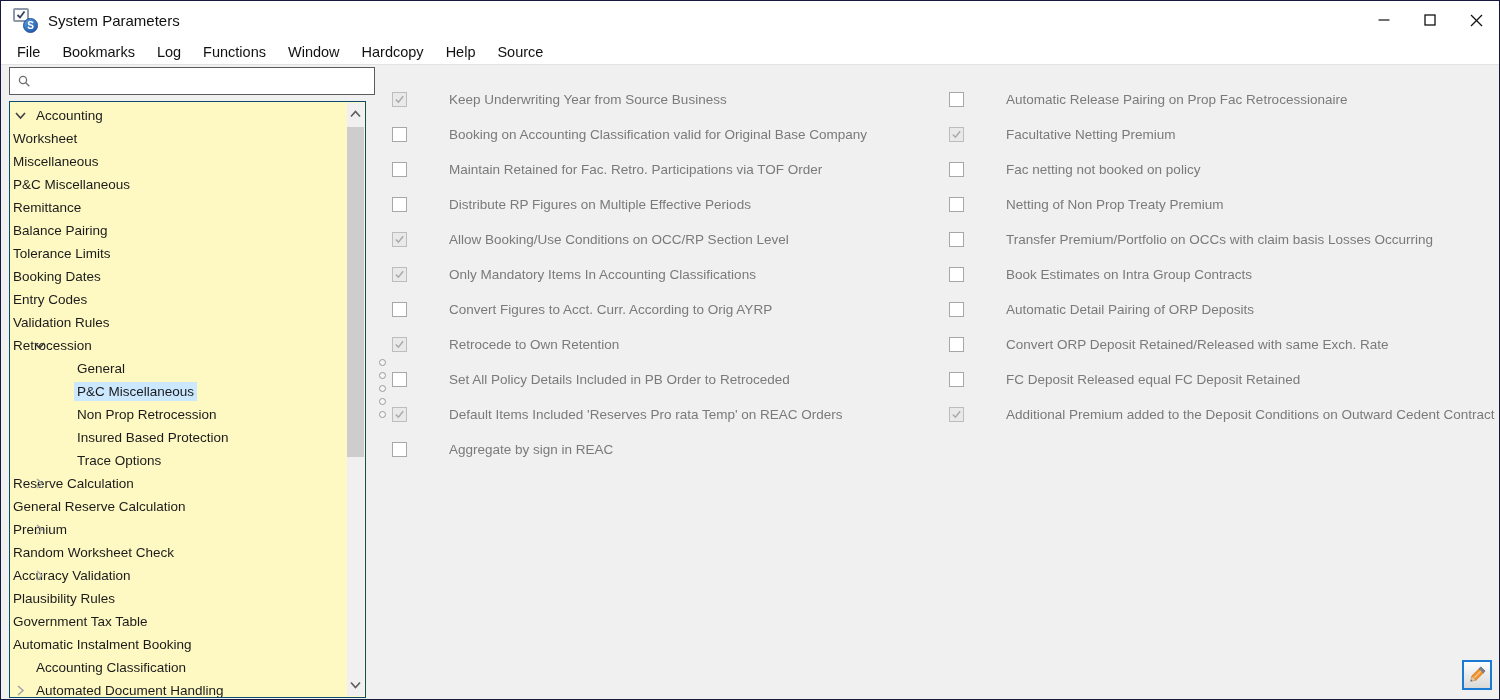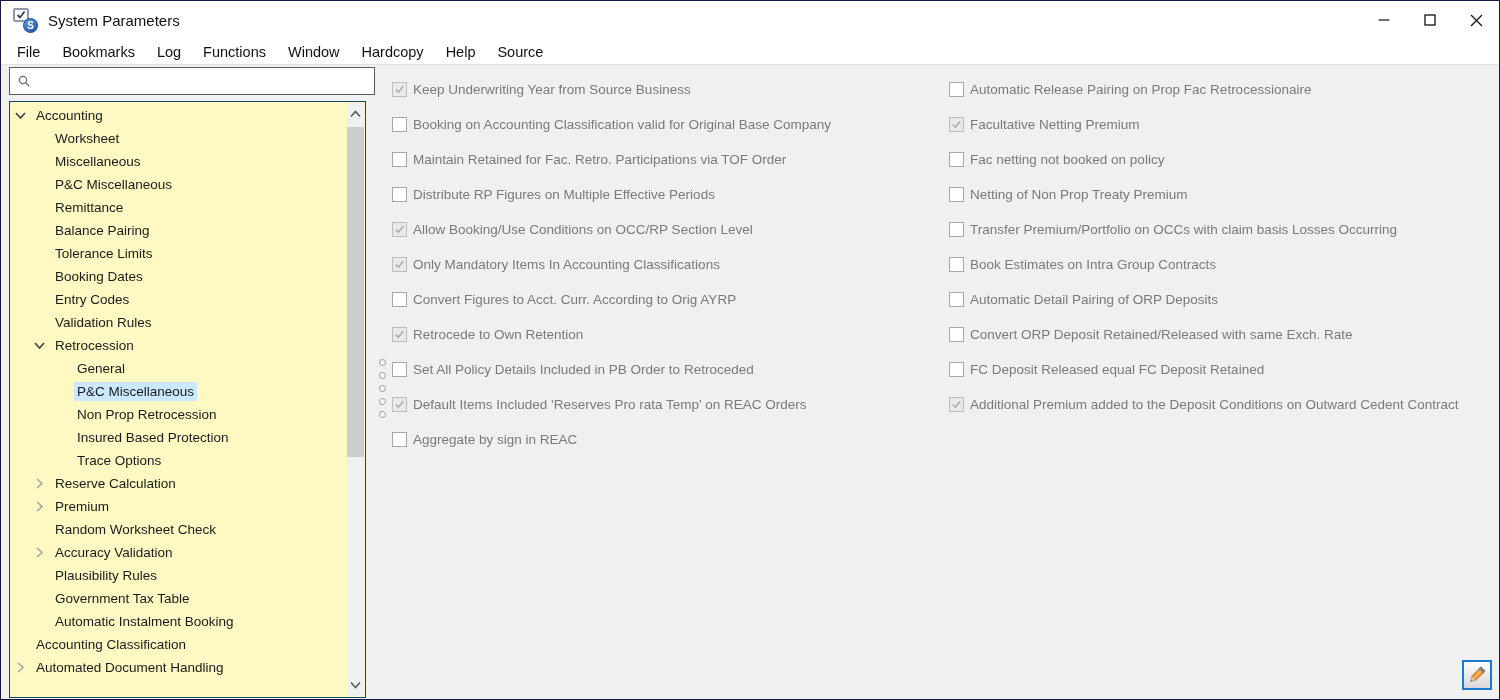--- a/index.html
+++ b/index.html
@@ -29,38 +29,38 @@
   .searchbox{position:absolute;left:8px;top:2px;width:366px;height:28px;background:#fff;border:1px solid #5c5c5c;display:flex;align-items:center;}
   .searchbox svg{margin-left:8px;flex:0 0 auto;}
   .searchbox input{border:none;outline:none;flex:1;height:100%;margin-left:6px;font-size:13px;font-family:inherit;background:transparent;}
   
   .treepanel{position:absolute;left:8px;top:36px;width:357px;height:597px;background:#fef9c3;border:1px solid #0c4a6e;overflow:hidden;}
   .tree{position:absolute;left:0;top:2px;right:18px;}
   .tree-row{position:relative;height:23px;display:flex;align-items:center;font-size:13.5px;color:#1b1b1b;}
   .chev{position:absolute;left:4px;top:5px;width:13px;height:13px;}
   .lvl1 .chev{left:23px;}
   .lvl0 .tree-label{margin-left:23px;}
-  .lvl1 .tree-label{margin-left:42px;}
+  .lvl1 .tree-label{}
   .lvl2 .tree-label{margin-left:64px;}
   .tree-label{padding:2px 3px;white-space:nowrap;}
   .tree-label.selected{background:#cbe8ff;}
   
   .vscroll{position:absolute;top:1px;right:1px;bottom:1px;width:17px;background:#f0f0f0;}
   .scroll-btn{position:absolute;left:0;width:17px;height:22px;background:#f0f0f0;display:flex;align-items:center;justify-content:center;}
   .scroll-btn.up{top:0;}
   .scroll-btn.down{bottom:0;}
   .scroll-thumb{position:absolute;left:0;top:24px;width:17px;height:330px;background:#cdcdcd;}
   
   .splitter{position:absolute;left:377px;top:294px;width:8px;display:flex;flex-direction:column;gap:6px;align-items:center;}
   .grip-dot{width:7px;height:7px;border-radius:50%;border:1px solid #9a9a9a;background:#f6f6f6;}
   
   .cb-col{position:absolute;top:7px;display:flex;flex-direction:column;}
   .cb-col.left{left:391px;width:545px;}
   .cb-col.right{left:948px;width:545px;}
-  .cb-row{height:35px;display:flex;align-items:center;}
+  .cb-row{height:35px;display:flex;align-items:flex-end;gap:36px;}
   .cb{width:15px;height:15px;border:1px solid #a7a7a7;background:#fff;flex:0 0 auto;display:flex;align-items:center;justify-content:center;}
   .cb.checked{background:#e9e9e9;border-color:#bdbdbd;}
   .cb-label{margin-left:6px;font-size:13.5px;color:#7a7a7a;white-space:nowrap;}
   
   .edit-btn{position:absolute;left:1461px;top:659px;width:30px;height:30px;border:2px solid #1b7ad4;
     background:linear-gradient(#fdfdfd,#d9d9d9);display:flex;align-items:center;justify-content:center;padding:0;}
 </style>
 </head>
 <body>
 
@@ -173,20 +173,23 @@
           <div class="tree-row lvl2">
             <span class="tree-label">Trace Options</span>
           </div>
           <div class="tree-row lvl1">
             <svg class="chev" viewBox="0 0 13 13" width="13" height="13">
               <polyline points="4,2 9,6.5 4,11" fill="none" stroke="#a6a6a6" stroke-width="1.6"></polyline>
             </svg>
             <span class="tree-label">Reserve Calculation</span>
           </div>
           <div class="tree-row lvl1">
+            <span class="tree-label">General Reserve Calculation</span>
+          </div>
+          <div class="tree-row lvl1">
             <svg class="chev" viewBox="0 0 13 13" width="13" height="13">
               <polyline points="4,2 9,6.5 4,11" fill="none" stroke="#a6a6a6" stroke-width="1.6"></polyline>
             </svg>
             <span class="tree-label">Premium</span>
           </div>
           <div class="tree-row lvl1">
             <span class="tree-label">Random Worksheet Check</span>
           </div>
           <div class="tree-row lvl1">
             <svg class="chev" viewBox="0 0 13 13" width="13" height="13">

